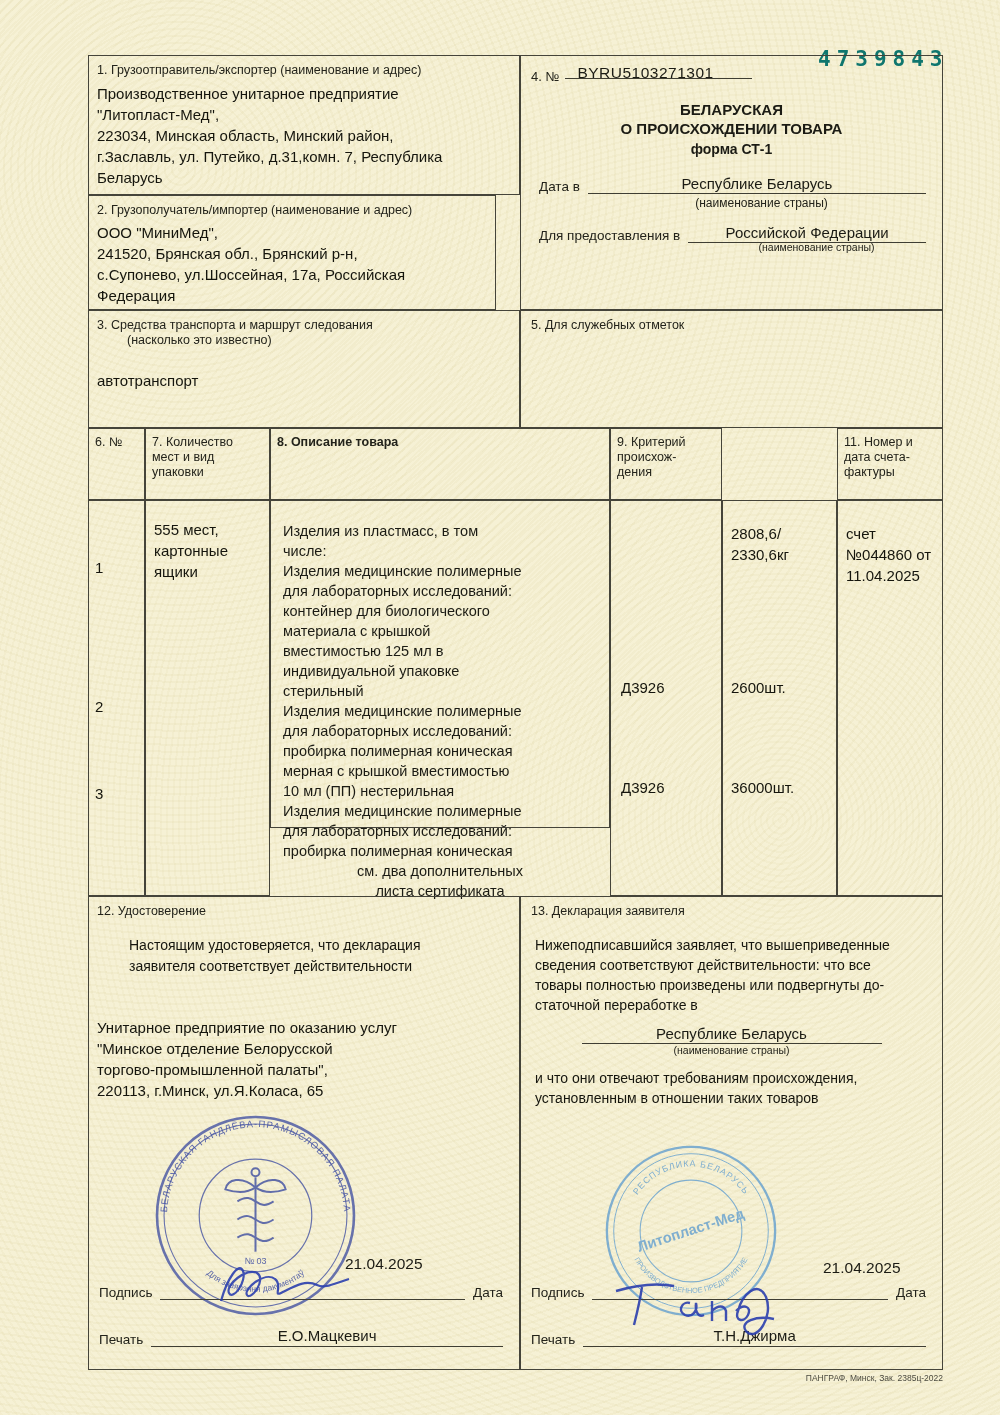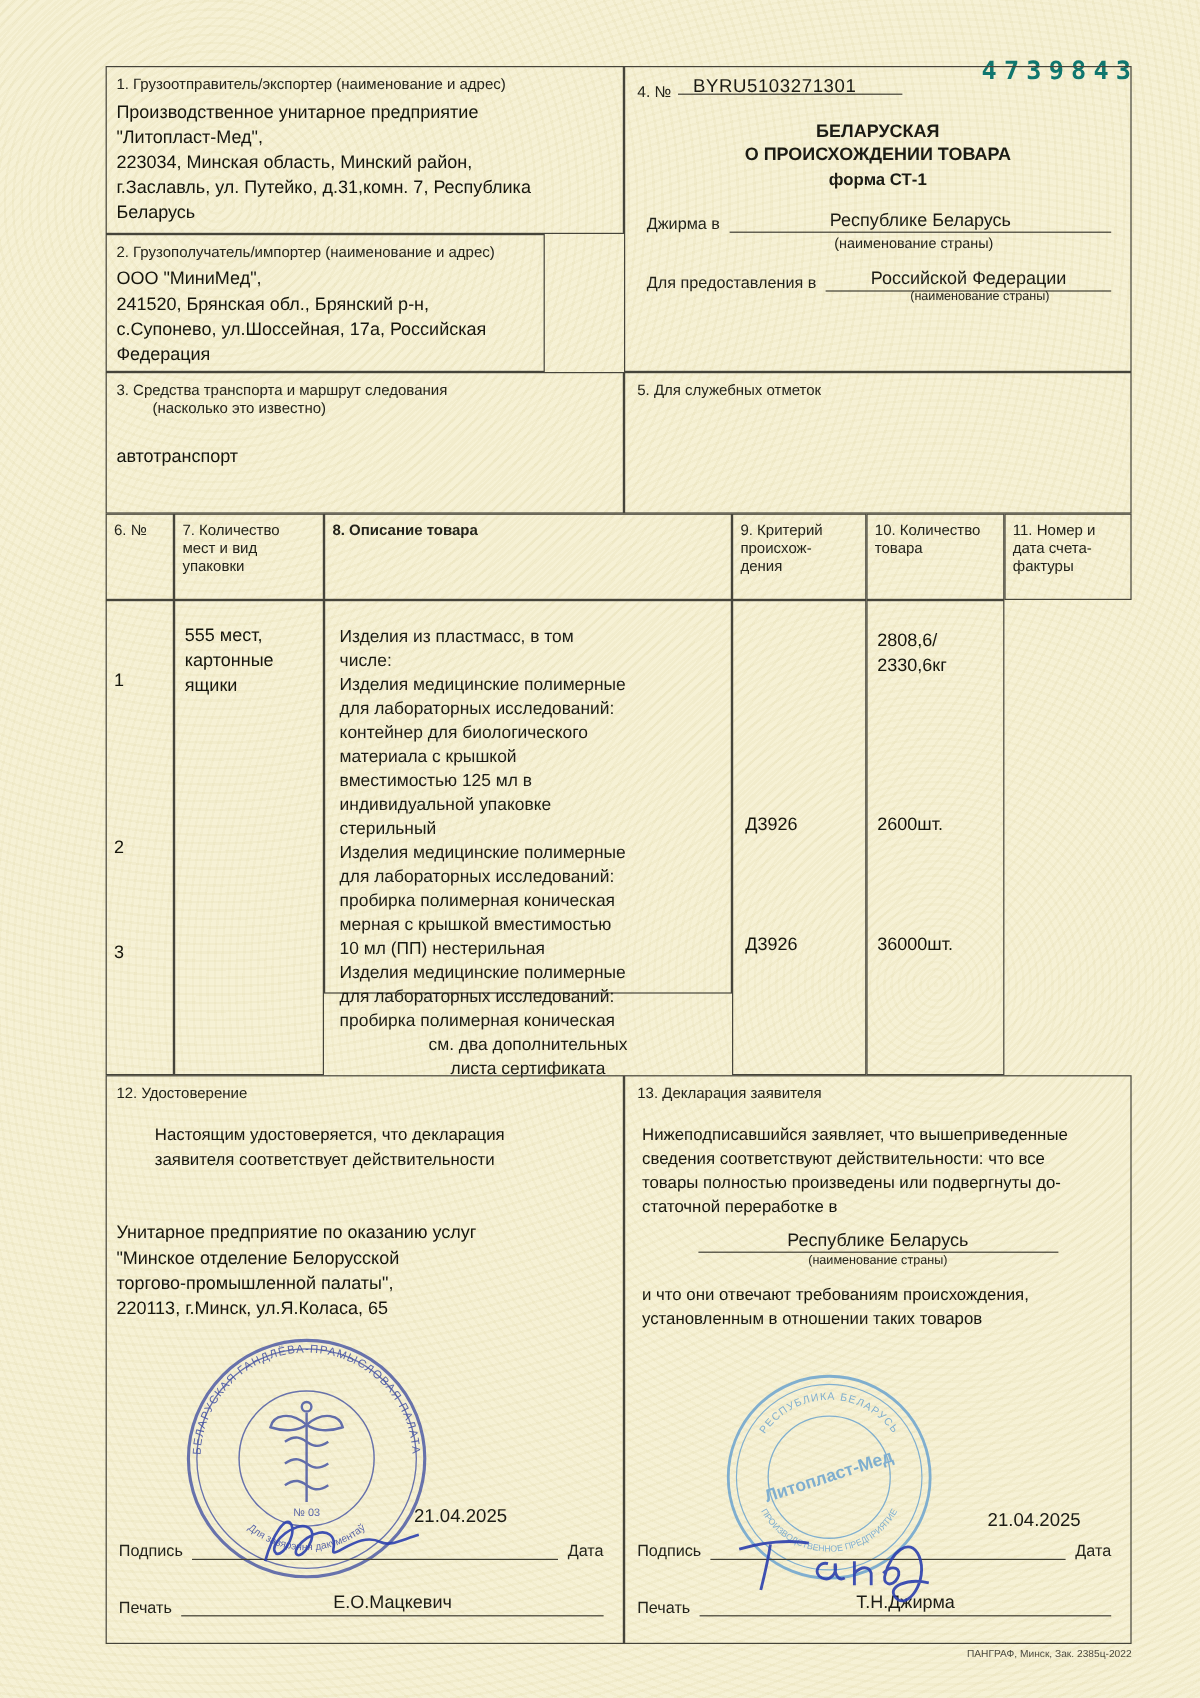--- a/index.html
+++ b/index.html
@@ -68,21 +68,21 @@
 
     <div class="box" style="left:0;top:0;width:432px;height:140px;padding:7px 8px;">
       <div class="lbl">1.  Грузоотправитель/экспортер (наименование и  адрес)</div>
       <div class="val pre" style="margin-top:5px;">Производственное унитарное предприятие
 "Литопласт-Мед",
 223034,  Минская область, Минский район,
 г.Заславль, ул. Путейко, д.31,комн. 7, Республика
 Беларусь</div>
     </div>
 
-    <div class="box" style="left:0;top:140px;width:366px;height:115px;padding:7px 8px;">
+    <div class="box" style="left:0;top:140px;width:408px;height:115px;padding:7px 8px;">
       <div class="lbl">2.  Грузополучатель/импортер (наименование и адрес)</div>
       <div class="val pre" style="margin-top:4px;">ООО "МиниМед",
 241520, Брянская обл., Брянский р-н,
 с.Супонево, ул.Шоссейная, 17а, Российская
 Федерация</div>
     </div>
 
     <div class="box" style="left:0;top:255px;width:432px;height:118px;padding:7px 8px;">
       <div class="lbl">3.  Средства транспорта и маршрут следования</div>
       <div class="lbl" style="margin-left:30px;">(насколько это известно)</div>
@@ -92,21 +92,21 @@
     <div class="box" style="left:432px;top:0;width:423px;height:255px;padding:8px 6px;">
       <div style="display:flex;align-items:flex-end;gap:6px;margin-left:4px;">
         <span class="lbl" style="font-size:13px;">4.  №</span>
         <span class="cert-number">BYRU5103271301</span>
       </div>
       <div class="titles">БЕЛАРУСКАЯ</div>
       <div class="titles" style="margin-top:0;">О ПРОИСХОЖДЕНИИ ТОВАРА</div>
       <div class="titles title3">форма СТ-1</div>
 
       <div class="issue-row">
-        <span class="lbl" style="font-size:13.5px;">Джирма в</span>
+        <span class="lbl" style="font-size:13.5px;">Дата в</span>
         <span class="fill">Республике Беларусь</span>
       </div>
       <div class="note" style="margin-top:2px;margin-left:60px;">(наименование страны)</div>
 
       <div class="issue-row" style="margin-top:14px;">
         <span class="lbl" style="font-size:13.5px;">Для предоставления в</span>
         <span class="fill">Российской Федерации</span>
       </div>
       <div class="note-sm" style="margin-left:170px;margin-top:-2px;">(наименование страны)</div>
     </div>
@@ -116,22 +116,20 @@
     </div>
 
     <div class="hcell lbl pre" style="left:0;top:373px;width:57px;height:72px;">6.  №</div>
     <div class="hcell lbl pre" style="left:57px;top:373px;width:125px;height:72px;">7.  Количество
 мест и вид
 упаковки</div>
     <div class="hcell lbl pre" style="left:182px;top:373px;width:340px;height:72px;padding-left:6px;font-weight:bold;">8.  Описание товара</div>
     <div class="hcell lbl pre" style="left:522px;top:373px;width:112px;height:72px;">9. Критерий
 происхож-
 дения</div>
-    <div class="hcell lbl pre" style="left:634px;top:373px;width:115px;height:72px;">10. Количество
-товара</div>
     <div class="hcell lbl pre" style="left:749px;top:373px;width:106px;height:72px;">11. Номер  и
 дата счета-
 фактуры</div>
 
     <div class="bcell" style="left:0;top:445px;width:57px;height:396px;">
       <span class="abs val" style="left:6px;top:56px;">1</span>
       <span class="abs val" style="left:6px;top:195px;">2</span>
       <span class="abs val" style="left:6px;top:282px;">3</span>
     </div>
     <div class="bcell" style="left:57px;top:445px;width:125px;height:396px;">
@@ -163,20 +161,25 @@
     <div class="bcell" style="left:522px;top:445px;width:112px;height:396px;">
       <span class="abs val" style="left:10px;top:176px;">Д3926</span>
       <span class="abs val" style="left:10px;top:276px;">Д3926</span>
     </div>
     <div class="bcell" style="left:634px;top:445px;width:115px;height:396px;">
       <div class="abs val pre" style="left:8px;top:22px;">2808,6/
 2330,6кг</div>
       <div class="abs val" style="left:8px;top:176px;">2600шт.</div>
       <div class="abs val" style="left:8px;top:276px;">36000шт.</div>
     </div>
+    <div class="bcell" style="left:749px;top:445px;width:106px;height:396px;">
+      <div class="abs val pre" style="left:8px;top:22px;">счет
+№044860 от
+11.04.2025</div>
+    </div>
 
     <div class="box" style="left:0;top:841px;width:432px;height:474px;">
       <div class="lbl" style="padding:7px 8px 0;">12.  Удостоверение</div>
       <div class="val pre" style="margin:16px 20px 0 40px;font-size:14px;">Настоящим удостоверяется, что декларация
 заявителя соответствует действительности</div>
       <div class="abs val pre" style="left:8px;top:120px;">Унитарное предприятие по оказанию услуг
 "Минское отделение Белорусской
 торгово-промышленной палаты",
 220113, г.Минск, ул.Я.Коласа, 65</div>
 

